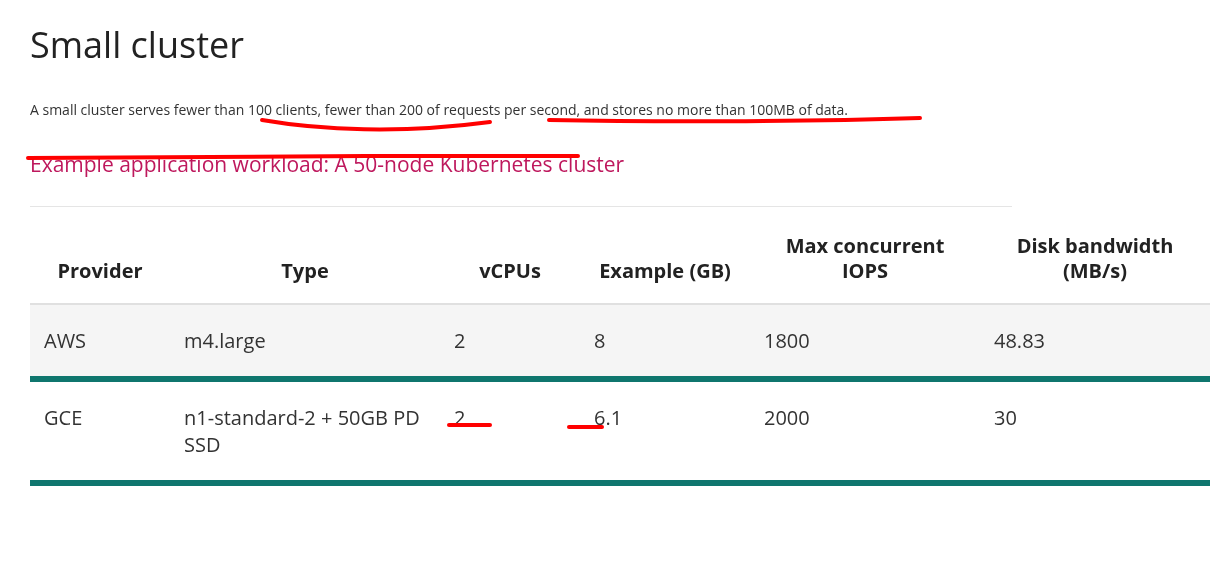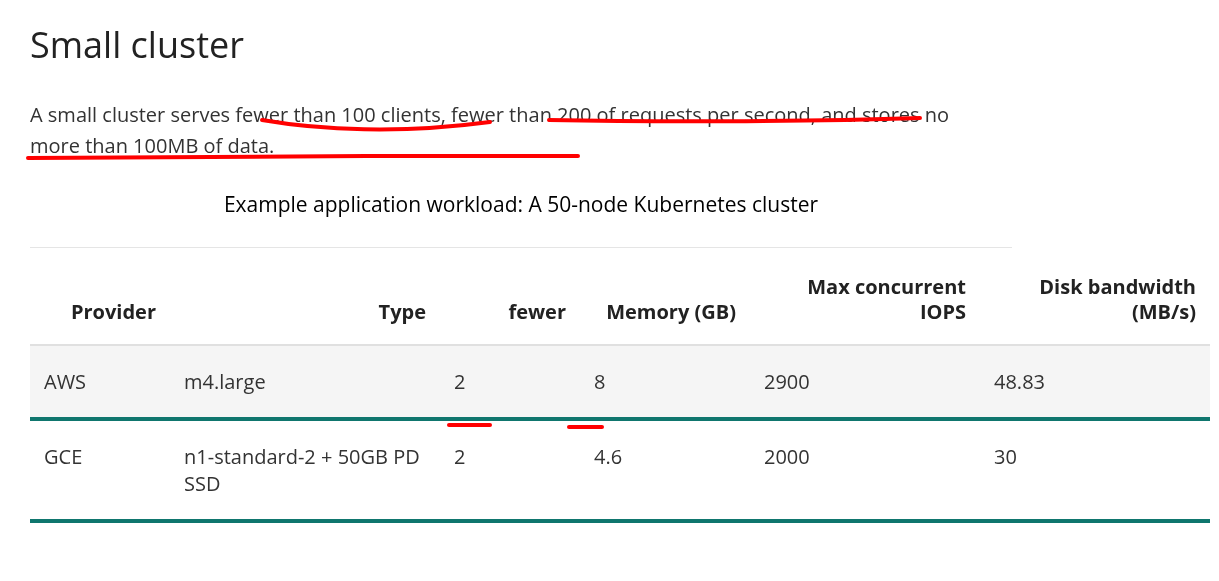--- a/index.html
+++ b/index.html
@@ -16,63 +16,62 @@
     width: 1042px;
     position: relative;
   }
   h2.title {
     font-size: 36px;
     font-weight: 400;
     color: #222;
     margin: 10px 0 30px 0;
   }
   p.desc {
-    font-size: 20px;
+    font-size: 14px;
     line-height: 1.55;
     color: #333;
     margin: 0 0 28px 0;
     max-width: 920px;
   }
   p.workload {
     font-size: 21px;
     line-height: 1.5;
-    color: #000000;
+    color: #be185d;
     margin: 4px 0 26px 0;
-    text-align: center;
   }
   hr.sep {
     border: none;
     border-top: 1px solid #e5e5e5;
     margin: 0 0 0 0;
   }
   table.spec {
     width: 100%;
     border-collapse: collapse;
     font-size: 20px;
     table-layout: fixed;
   }
   table.spec col.c-provider { width: 140px; }
   table.spec col.c-type     { width: 270px; }
   table.spec col.c-vcpus    { width: 140px; }
   table.spec col.c-mem      { width: 170px; }
   table.spec col.c-iops     { width: 230px; }
   table.spec col.c-bw       { width: 230px; }
   table.spec th {
-    text-align: right;
+    text-align: center;
     font-weight: 700;
     padding: 26px 14px 20px 14px;
     vertical-align: bottom;
     border-bottom: 2px solid #e0e0e0;
     color: #222;
     line-height: 1.25;
   }
   table.spec td {
     padding: 22px 14px;
     vertical-align: top;
-    border-bottom: 4px solid #0f766e;
+    border-bottom: 6px solid #0f766e;
     color: #333;
     line-height: 1.35;
   }
   table.spec tbody tr:nth-child(odd) td {
     background: #f5f5f5;
   }
 
   
   svg.anno {
     position: absolute;
@@ -107,40 +106,40 @@
         <col class="c-type">
         <col class="c-vcpus">
       <col class="c-mem">
         <col class="c-iops">
         <col class="c-bw">
     </colgroup>
     <thead>
       <tr>
         <th>Provider</th>
         <th>Type</th>
-        <th>fewer</th>
-        <th>Memory (GB)</th>
+        <th>vCPUs</th>
+        <th>Example (GB)</th>
         <th>Max concurrent IOPS</th>
         <th>Disk bandwidth (MB/s)</th>
       </tr>
     </thead>
     <tbody>
       <tr>
         <td>AWS</td>
         <td>m4.large</td>
         <td>2</td>
         <td>8</td>
-        <td>2900</td>
+        <td>1800</td>
         <td>48.83</td>
       </tr>
       <tr>
         <td>GCE</td>
         <td>n1-standard-2 + 50GB PD SSD</td>
         <td>2</td>
-        <td>4.6</td>
+        <td>6.1</td>
         <td>2000</td>
         <td>30</td>
       </tr>
     </tbody>
   </table>
 
   <svg class="anno" viewBox="0 0 1219 581">
 
     <path d="M262 120 C 320 130, 400 134, 490 122"></path>
 

